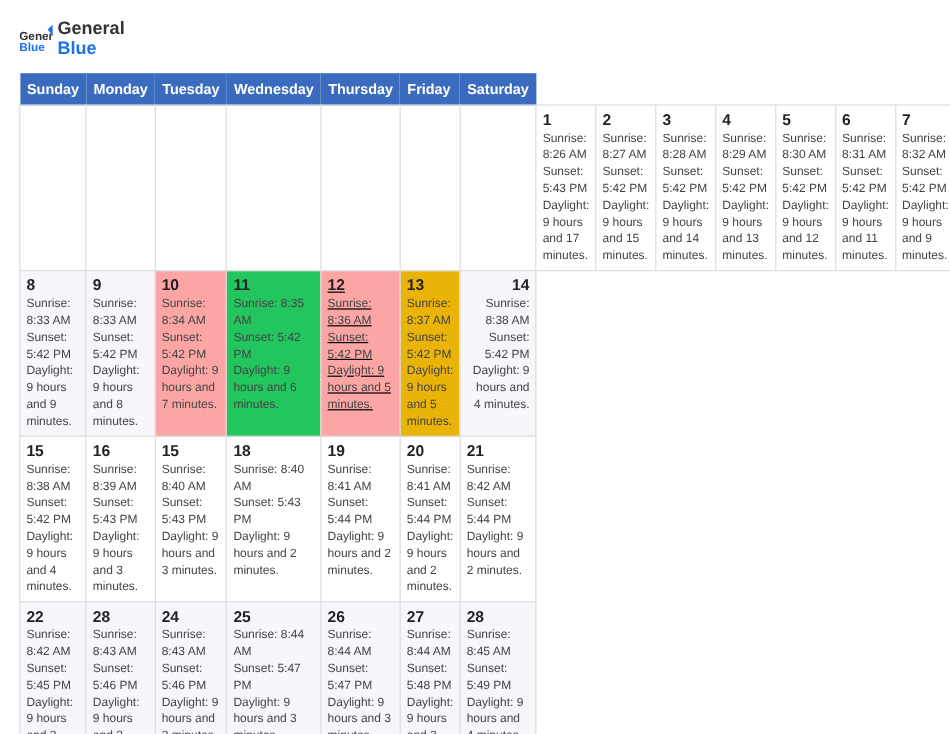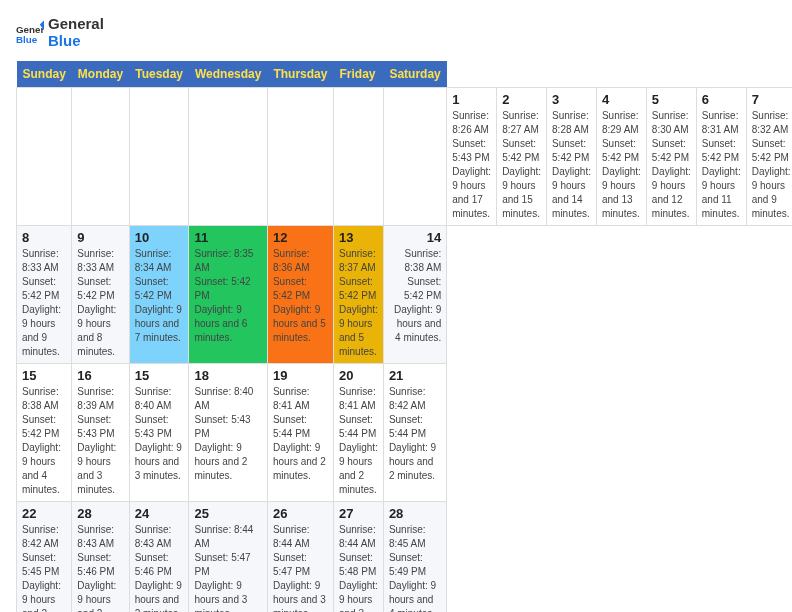--- a/index.html
+++ b/index.html
@@ -37,21 +37,21 @@
       font-size: 14px;
       color: #555;
     }
     .calendar-table {
       width: 100%;
       border-collapse: collapse;
       font-size: 10.5px;
     }
     .calendar-table th {
       background: #3a6bbf;
-      color: #fde047;
+      color: #ffffff;
       text-align: left;
       padding: 6px 6px;
       font-size: 12px;
       font-weight: bold;
     }
     .calendar-table td {
       border: 1px solid #ddd;
       vertical-align: top;
       padding: 4px 5px;
       width: 14.28%;
@@ -151,29 +151,29 @@
       </tr>
       <tr style="background: rgb(245, 247, 251);">
         <td style="background: rgb(245, 247, 251);">
           <span class="day-num">8</span>
           <div class="day-info">Sunrise: 8:33 AM<br>Sunset: 5:42 PM<br>Daylight: 9 hours and 9 minutes.</div>
         </td>
         <td style="background: rgb(245, 247, 251);">
           <span class="day-num">9</span>
           <div class="day-info">Sunrise: 8:33 AM<br>Sunset: 5:42 PM<br>Daylight: 9 hours and 8 minutes.</div>
         </td>
-        <td style="background: #7dd3fc;">
+        <td style="background: #fca5a5;">
           <span class="day-num">10</span>
           <div class="day-info">Sunrise: 8:34 AM<br>Sunset: 5:42 PM<br>Daylight: 9 hours and 7 minutes.</div>
         </td>
         <td style="background: #22c55e;">
           <span class="day-num">11</span>
           <div class="day-info">Sunrise: 8:35 AM<br>Sunset: 5:42 PM<br>Daylight: 9 hours and 6 minutes.</div>
         </td>
-        <td style="background: #f97316;">
+        <td style="background: #fca5a5; text-decoration: underline;">
           <span class="day-num">12</span>
           <div class="day-info">Sunrise: 8:36 AM<br>Sunset: 5:42 PM<br>Daylight: 9 hours and 5 minutes.</div>
         </td>
         <td style="background: #eab308;">
           <span class="day-num">13</span>
           <div class="day-info">Sunrise: 8:37 AM<br>Sunset: 5:42 PM<br>Daylight: 9 hours and 5 minutes.</div>
         </td>
         <td style="background: rgb(245, 247, 251); text-align: right;">
           <span class="day-num">14</span>
           <div class="day-info">Sunrise: 8:38 AM<br>Sunset: 5:42 PM<br>Daylight: 9 hours and 4 minutes.</div>

